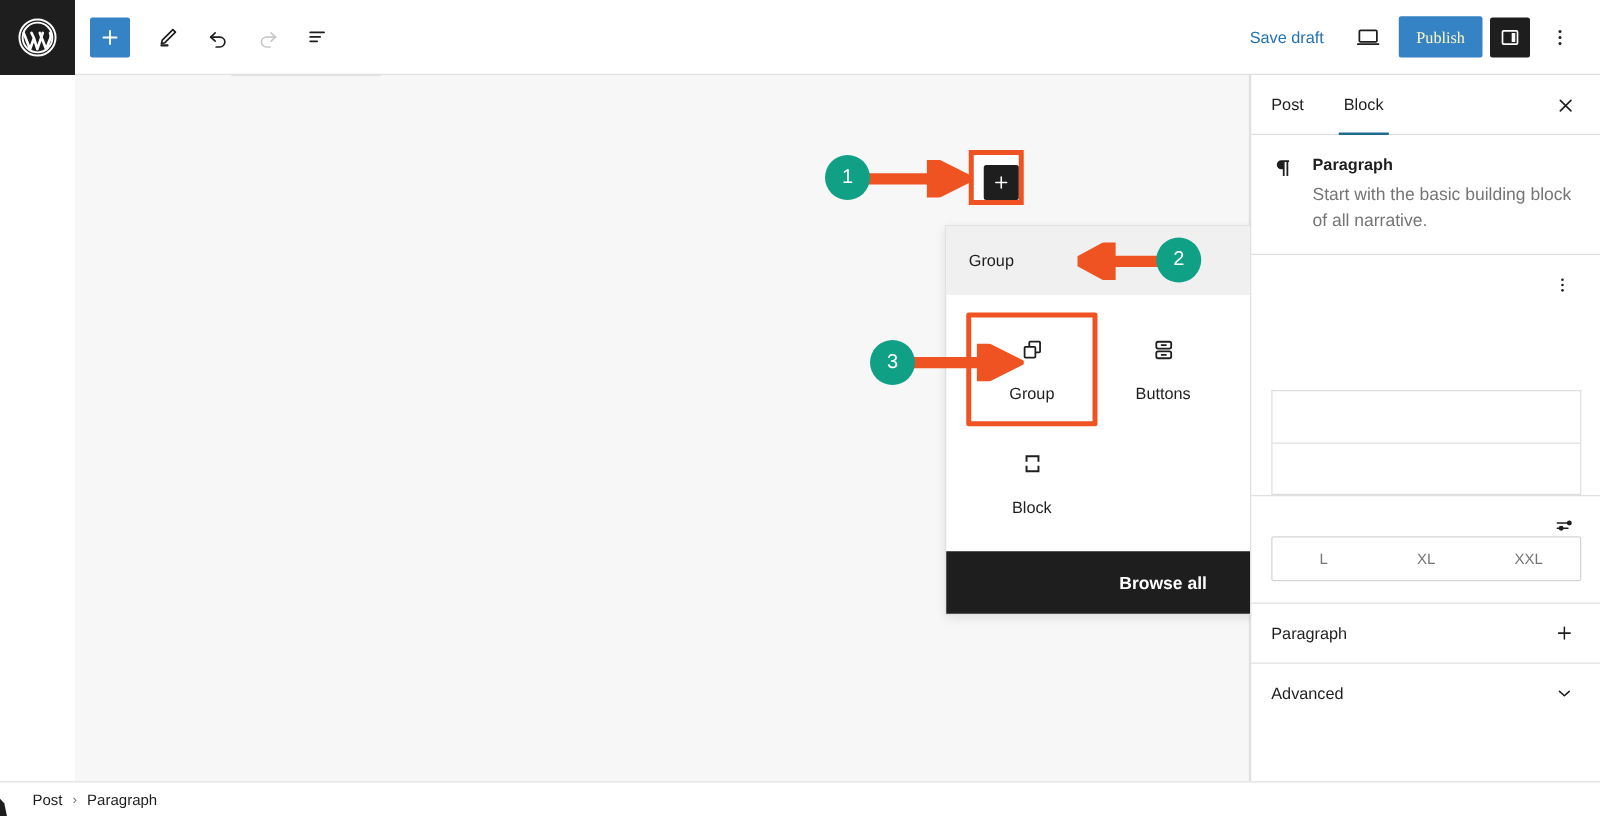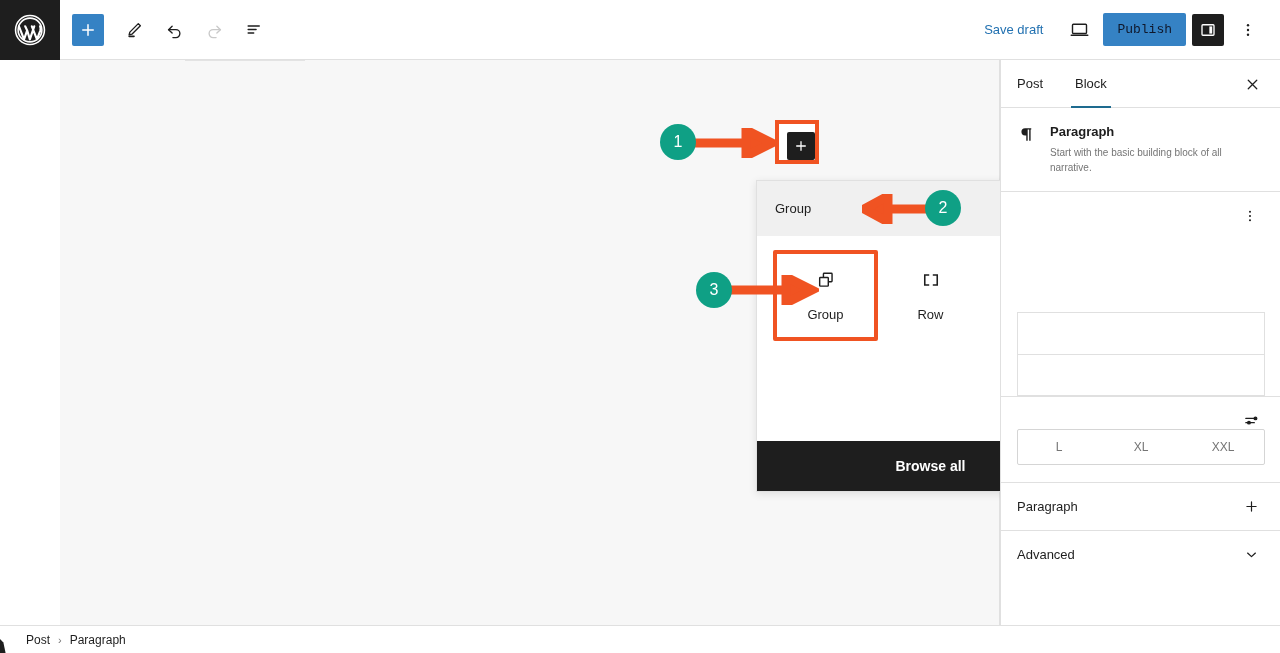--- a/index.html
+++ b/index.html
@@ -33,23 +33,23 @@
   .tb-btn.adder {
     width: 32px; height: 32px; background: #3582c4; color: #fff; border-radius: 2px;
     margin-right: 8px;
   }
   .tb-btn.disabled { color: #c9c9c9; }
   .save-draft {
     font-size: 13px; color: #2271b1; background: none; border: none;
     cursor: pointer; padding: 6px 12px; font-family: inherit;
   }
   .publish-btn {
-    background: #3582c4; color: #0f172a; border: none; border-radius: 2px;
+    background: #3582c4; color: #fef9c3; border: none; border-radius: 2px;
     font-size: 13px; font-weight: 400; padding: 0 14px; height: 33px;
-    cursor: pointer; font-family: Liberation Mono, monospace;
+    cursor: pointer; font-family: Liberation Serif, serif;
   }
   .tb-btn.dark-toggle { background: #1e1e1e; color: #fff; border-radius: 2px; width: 32px; height: 32px; }
 
   
   .canvas {
     position: absolute; top: 60px; left: 60px; width: 940px; height: 565px;
     background: #f7f7f7; border-right: 1px solid #e0e0e0;
     overflow: hidden;
   }
   .canvas-sheet {
@@ -134,21 +134,21 @@
     height: 2px; background: #1e6b8f;
   }
   .sb-close {
     margin-left: auto; margin-right: 12px; width: 32px; height: 48px;
     display: flex; align-items: center; justify-content: center;
     background: none; border: none; cursor: pointer; color: #1e1e1e;
   }
   .sb-blockcard { padding: 16px; display: flex; gap: 14px; align-items: flex-start; }
   .sb-blockcard .bc-icon { color: #1e1e1e; margin-top: 1px; }
   .bc-title { font-size: 13px; font-weight: 600; color: #1e1e1e; margin-bottom: 6px; }
-  .bc-desc { font-size: 10px; color: #757575; line-height: 1.5; }
+  .bc-desc { font-size: 14px; color: #757575; line-height: 1.5; }
 
   .sb-panel {
     border-top: 1px solid #e0e0e0; padding: 0 16px;
     display: flex; align-items: center; min-height: 48px;
   }
   .sb-panel .p-title { font-size: 13px; color: #1e1e1e; font-weight: 400; flex: 1; }
   .sb-panel .p-ctl {
     width: 28px; height: 28px; display: flex; align-items: center; justify-content: center;
     background: none; border: none; cursor: pointer; color: #1e1e1e;
   }
@@ -286,20 +286,30 @@
       <button class="pop-item highlight">
         <span>
           <svg width="22" height="22" viewBox="0 0 24 24" fill="none" stroke="#1e1e1e" stroke-width="1.55">
             <rect x="9.2" y="4.6" width="9.4" height="9.4" rx="0.8"></rect>
             <rect x="5.1" y="9.3" width="9.4" height="9.4" rx="0.8" fill="#ffffff"></rect>
           </svg>
         </span>
         <span class="lbl">Group</span>
       </button>
 
+      <button class="pop-item">
+        <span>
+          <svg width="22" height="22" viewBox="0 0 24 24" fill="none" stroke="#1e1e1e" stroke-width="1.55">
+            <rect x="5.5" y="4.8" width="13" height="6" rx="1.6"></rect>
+            <rect x="5.5" y="13.2" width="13" height="6" rx="1.6"></rect>
+            <path d="M9.5 7.8h5M9.5 16.2h5" stroke-width="1.5"></path>
+          </svg>
+        </span>
+        <span class="lbl">Buttons</span>
+      </button>
 
       <button class="pop-item">
         <span>
           <svg width="22" height="22" viewBox="0 0 24 24" fill="none" stroke="#1e1e1e" stroke-width="1.7" stroke-linecap="square">
             <path d="M5.2 6.5v11M5.2 6.5h4M5.2 17.5h4"></path>
             <path d="M18.8 6.5v11M18.8 6.5h-4M18.8 17.5h-4"></path>
           </svg>
         </span>
         <span class="lbl">Row</span>
       </button>

